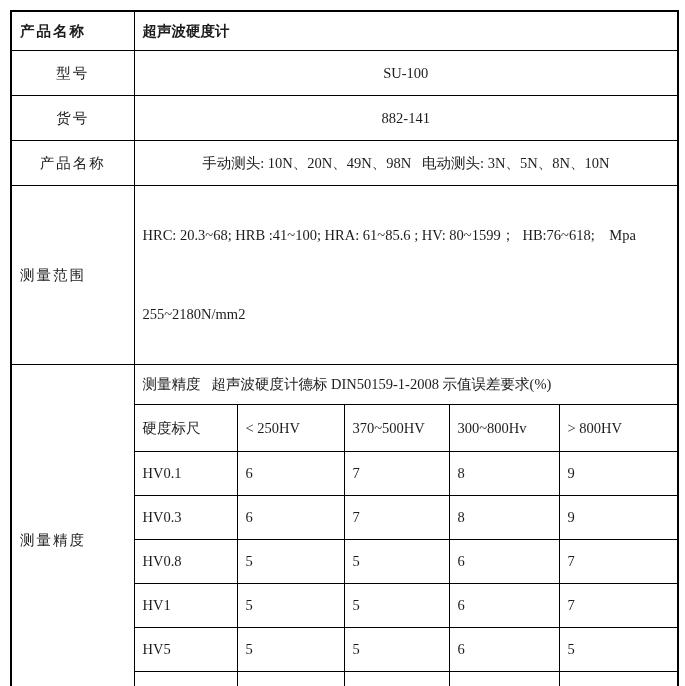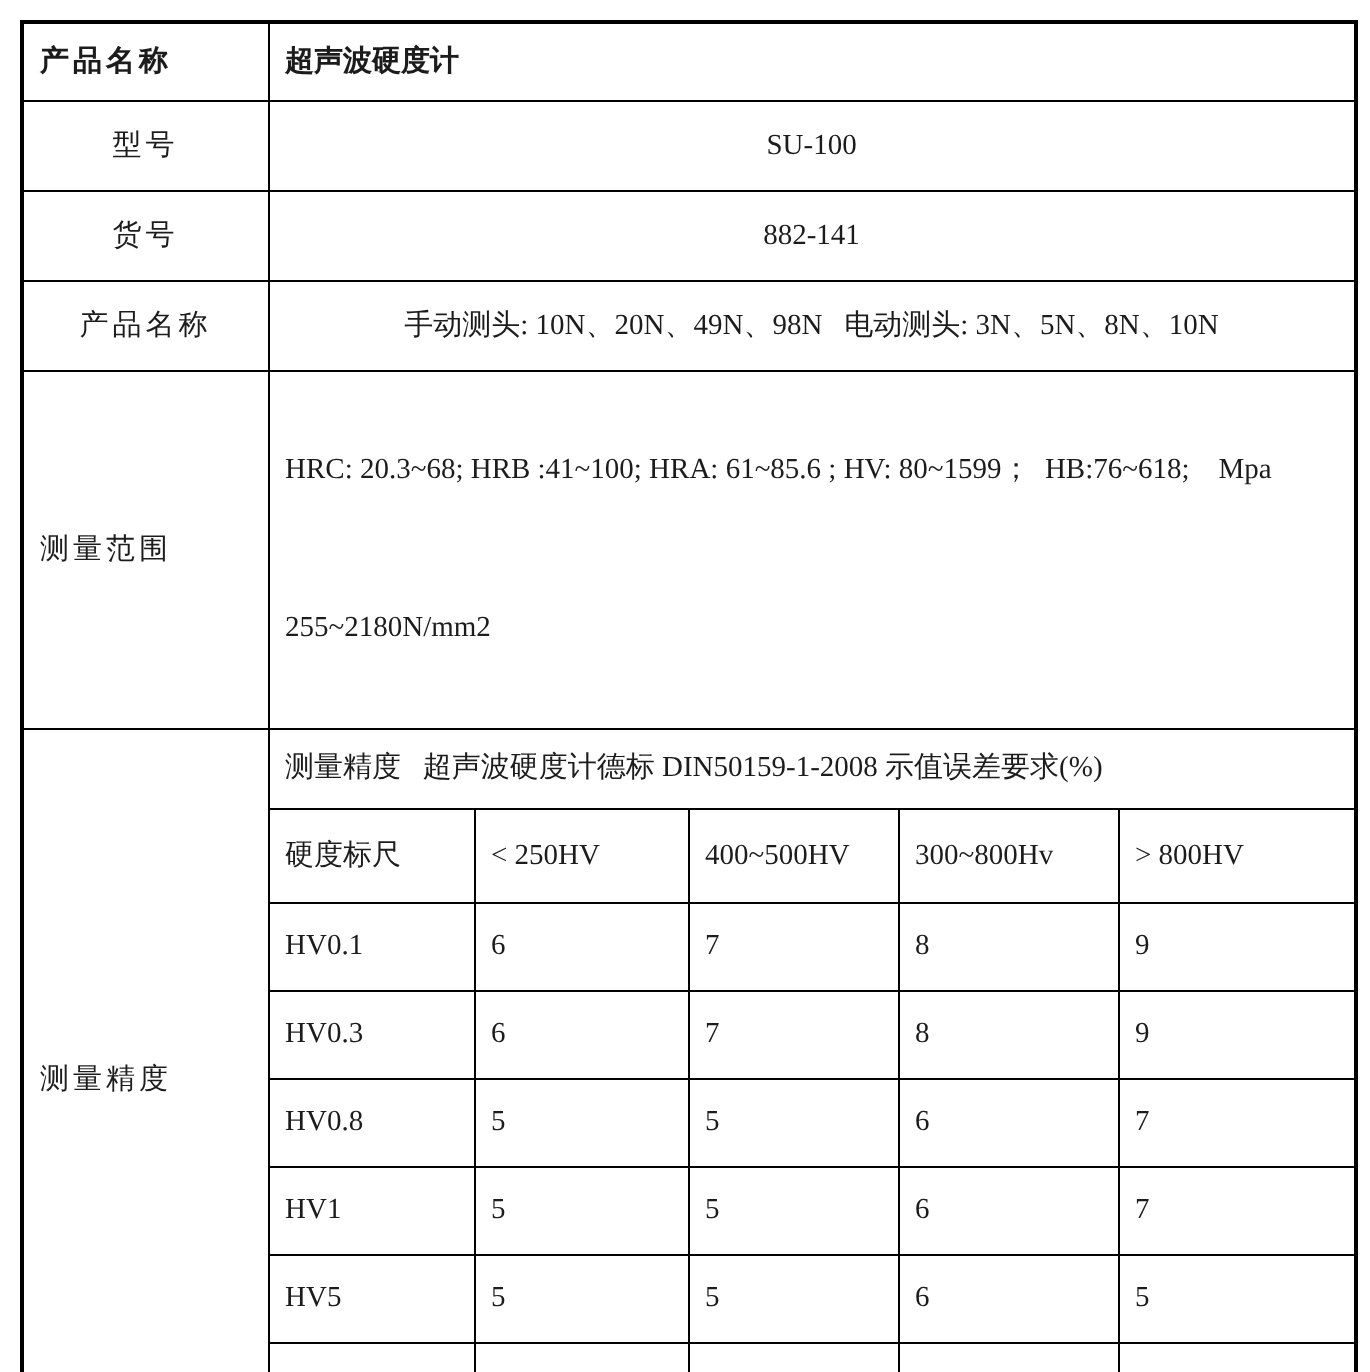--- a/index.html
+++ b/index.html
@@ -87,21 +87,21 @@
           <div class="range-line2">255~2180N/mm2</div>
         </td>
       </tr>
       <tr class="p-title">
         <td class="label" rowspan="8">测量精度</td>
         <td colspan="5">测量精度   超声波硬度计德标 DIN50159-1-2008 示值误差要求(%)</td>
       </tr>
       <tr class="p-head">
         <td>硬度标尺</td>
         <td>&lt; 250HV</td>
-        <td>400~500HV</td>
+        <td>370~500HV</td>
         <td>300~800Hv</td>
         <td>&gt; 800HV</td>
       </tr>
       <tr class="p-data">
         <td>HV0.1</td>
         <td>6</td>
         <td>7</td>
         <td>8</td>
         <td>9</td>
       </tr>

